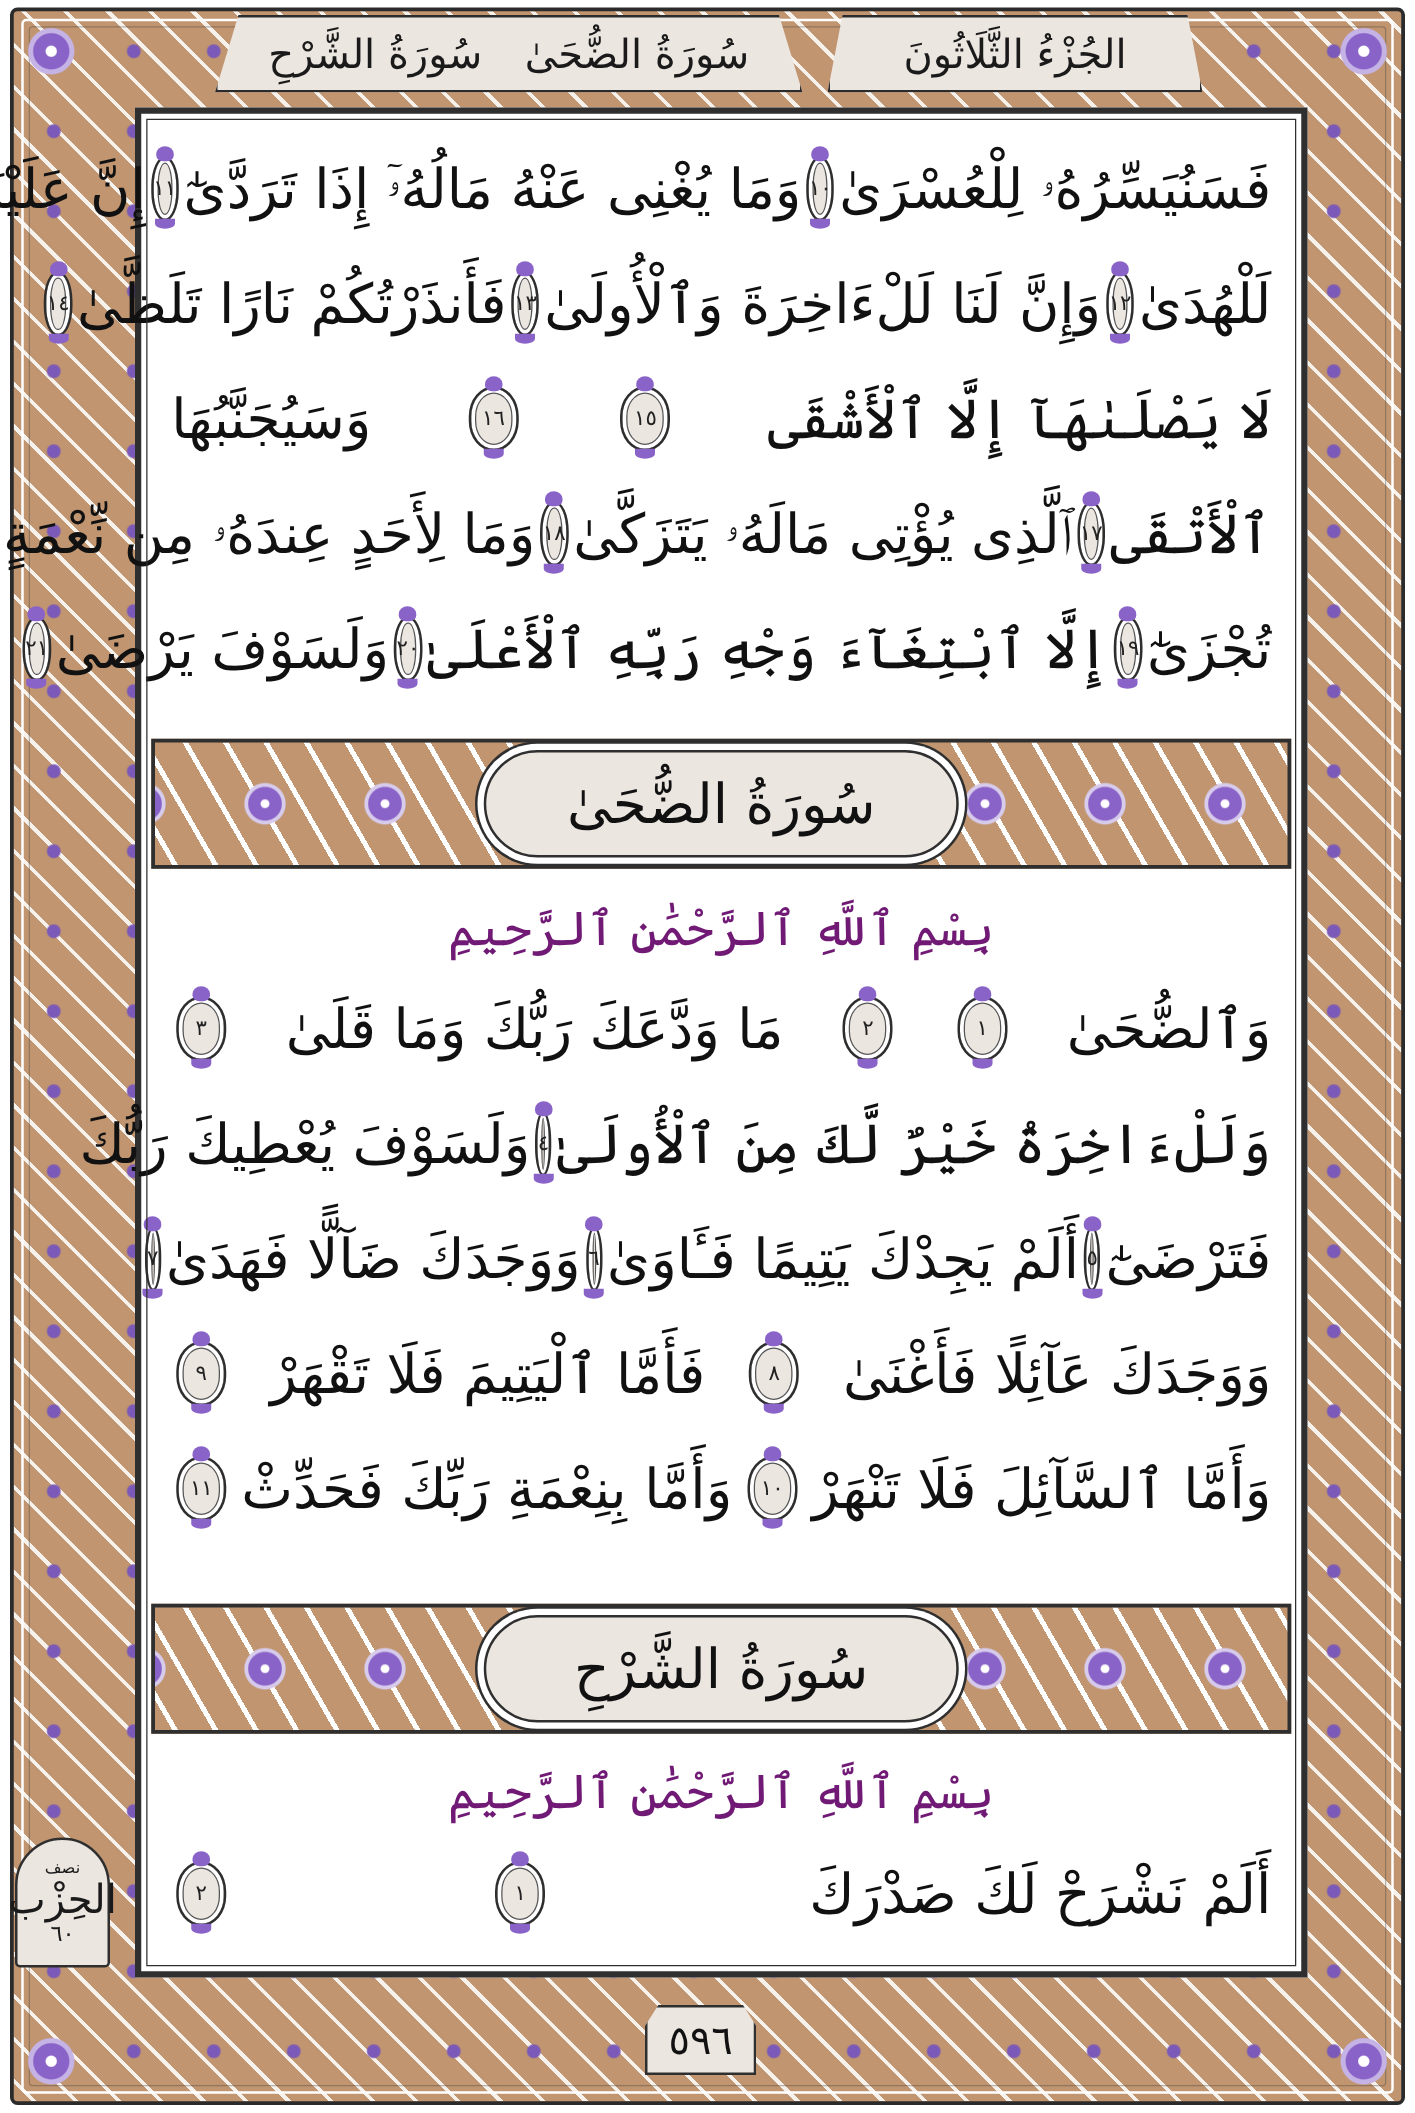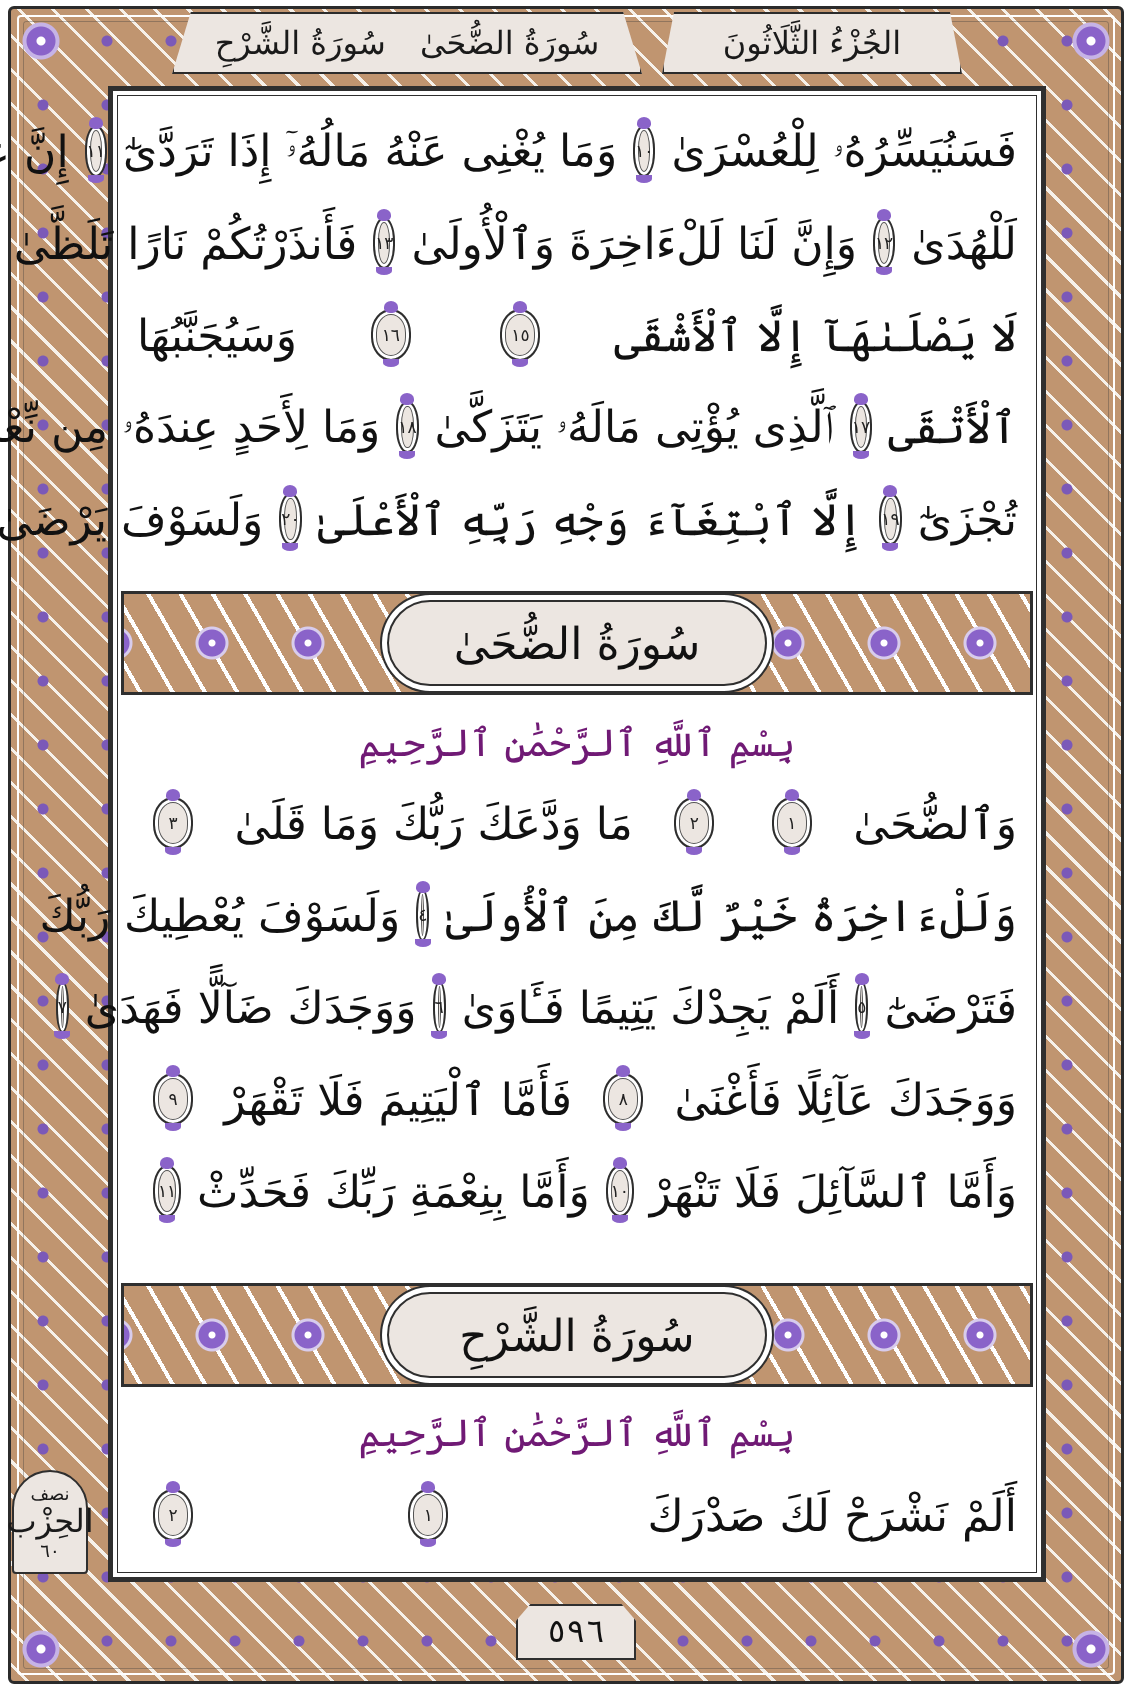--- a/index.html
+++ b/index.html
@@ -58,21 +58,21 @@
     font-family: "DejaVu Serif", serif; font-size: 44px; color: #111111; white-space: nowrap;
   }
   .seg { display: inline-block; }
 
   
   .ayah {
     display: inline-flex; align-items: center; justify-content: center;
     width: 40px; height: 52px; border-radius: 50% / 46%;
     border: 2px solid #2e2e2e; background: #ece6e1;
     font-size: 17px; font-family: "DejaVu Sans", sans-serif; color: #222;
-    position: relative; margin: 0 16px;
+    position: relative; margin: 0 4px;
     box-shadow: inset 0 0 0 3px #ffffff, inset 0 0 0 4px #555;
   }
   .ayah::before {
     content: ""; position: absolute; top: -10px; left: 50%; transform: translateX(-50%);
     width: 14px; height: 12px; border-radius: 50% 50% 40% 40%; background: #8a63c9;
   }
   .ayah::after {
     content: ""; position: absolute; bottom: -8px; left: 50%; transform: translateX(-50%);
     width: 16px; height: 8px; border-radius: 0 0 50% 50%; background: #8a63c9;
   }
@@ -102,31 +102,31 @@
   }
 
   
   .hizb {
     position: absolute; left: 12px; top: 1470px; width: 76px; height: 104px;
     background: #ece6e1; border: 2px solid #2f2f2f;
     border-radius: 38px 38px 4px 4px;
     display: flex; flex-direction: column; align-items: center; justify-content: center;
     direction: rtl; color: #1a1a1a;
   }
-  .hizb .h-small { font-size: 18px; }
+  .hizb .h-small { font-size: 13px; }
   .hizb .h-main { font-size: 32px; line-height: 1.1; }
   .hizb .h-num { font-size: 18px; font-family: "DejaVu Sans", sans-serif; }
 
   
   .page-number {
-    position: absolute; left: 516px; top: 1604px; width: 120px; height: 56px;
+    position: absolute; left: 516px; top: 1604px; width: 89px; height: 56px;
     background: #ece6e1; border: 2px solid #2f2f2f;
     clip-path: polygon(12% 0, 88% 0, 100% 30%, 100% 100%, 0 100%, 0 30%);
     display: flex; align-items: center; justify-content: center;
-    font-size: 32px; font-family: Liberation Mono, monospace; color: #111;
+    font-size: 32px; font-family: Liberation Sans, sans-serif; color: #111;
   }
 </style>
 </head>
 <body>
 
 <div class="frame-outer"></div>
 
 <div class="corner-flower" style="left:18px; top:18px;"></div>
 <div class="corner-flower" style="right:18px; top:18px;"></div>
 <div class="corner-flower" style="left:580px; top:26px; width:36px; height:36px;"></div>

